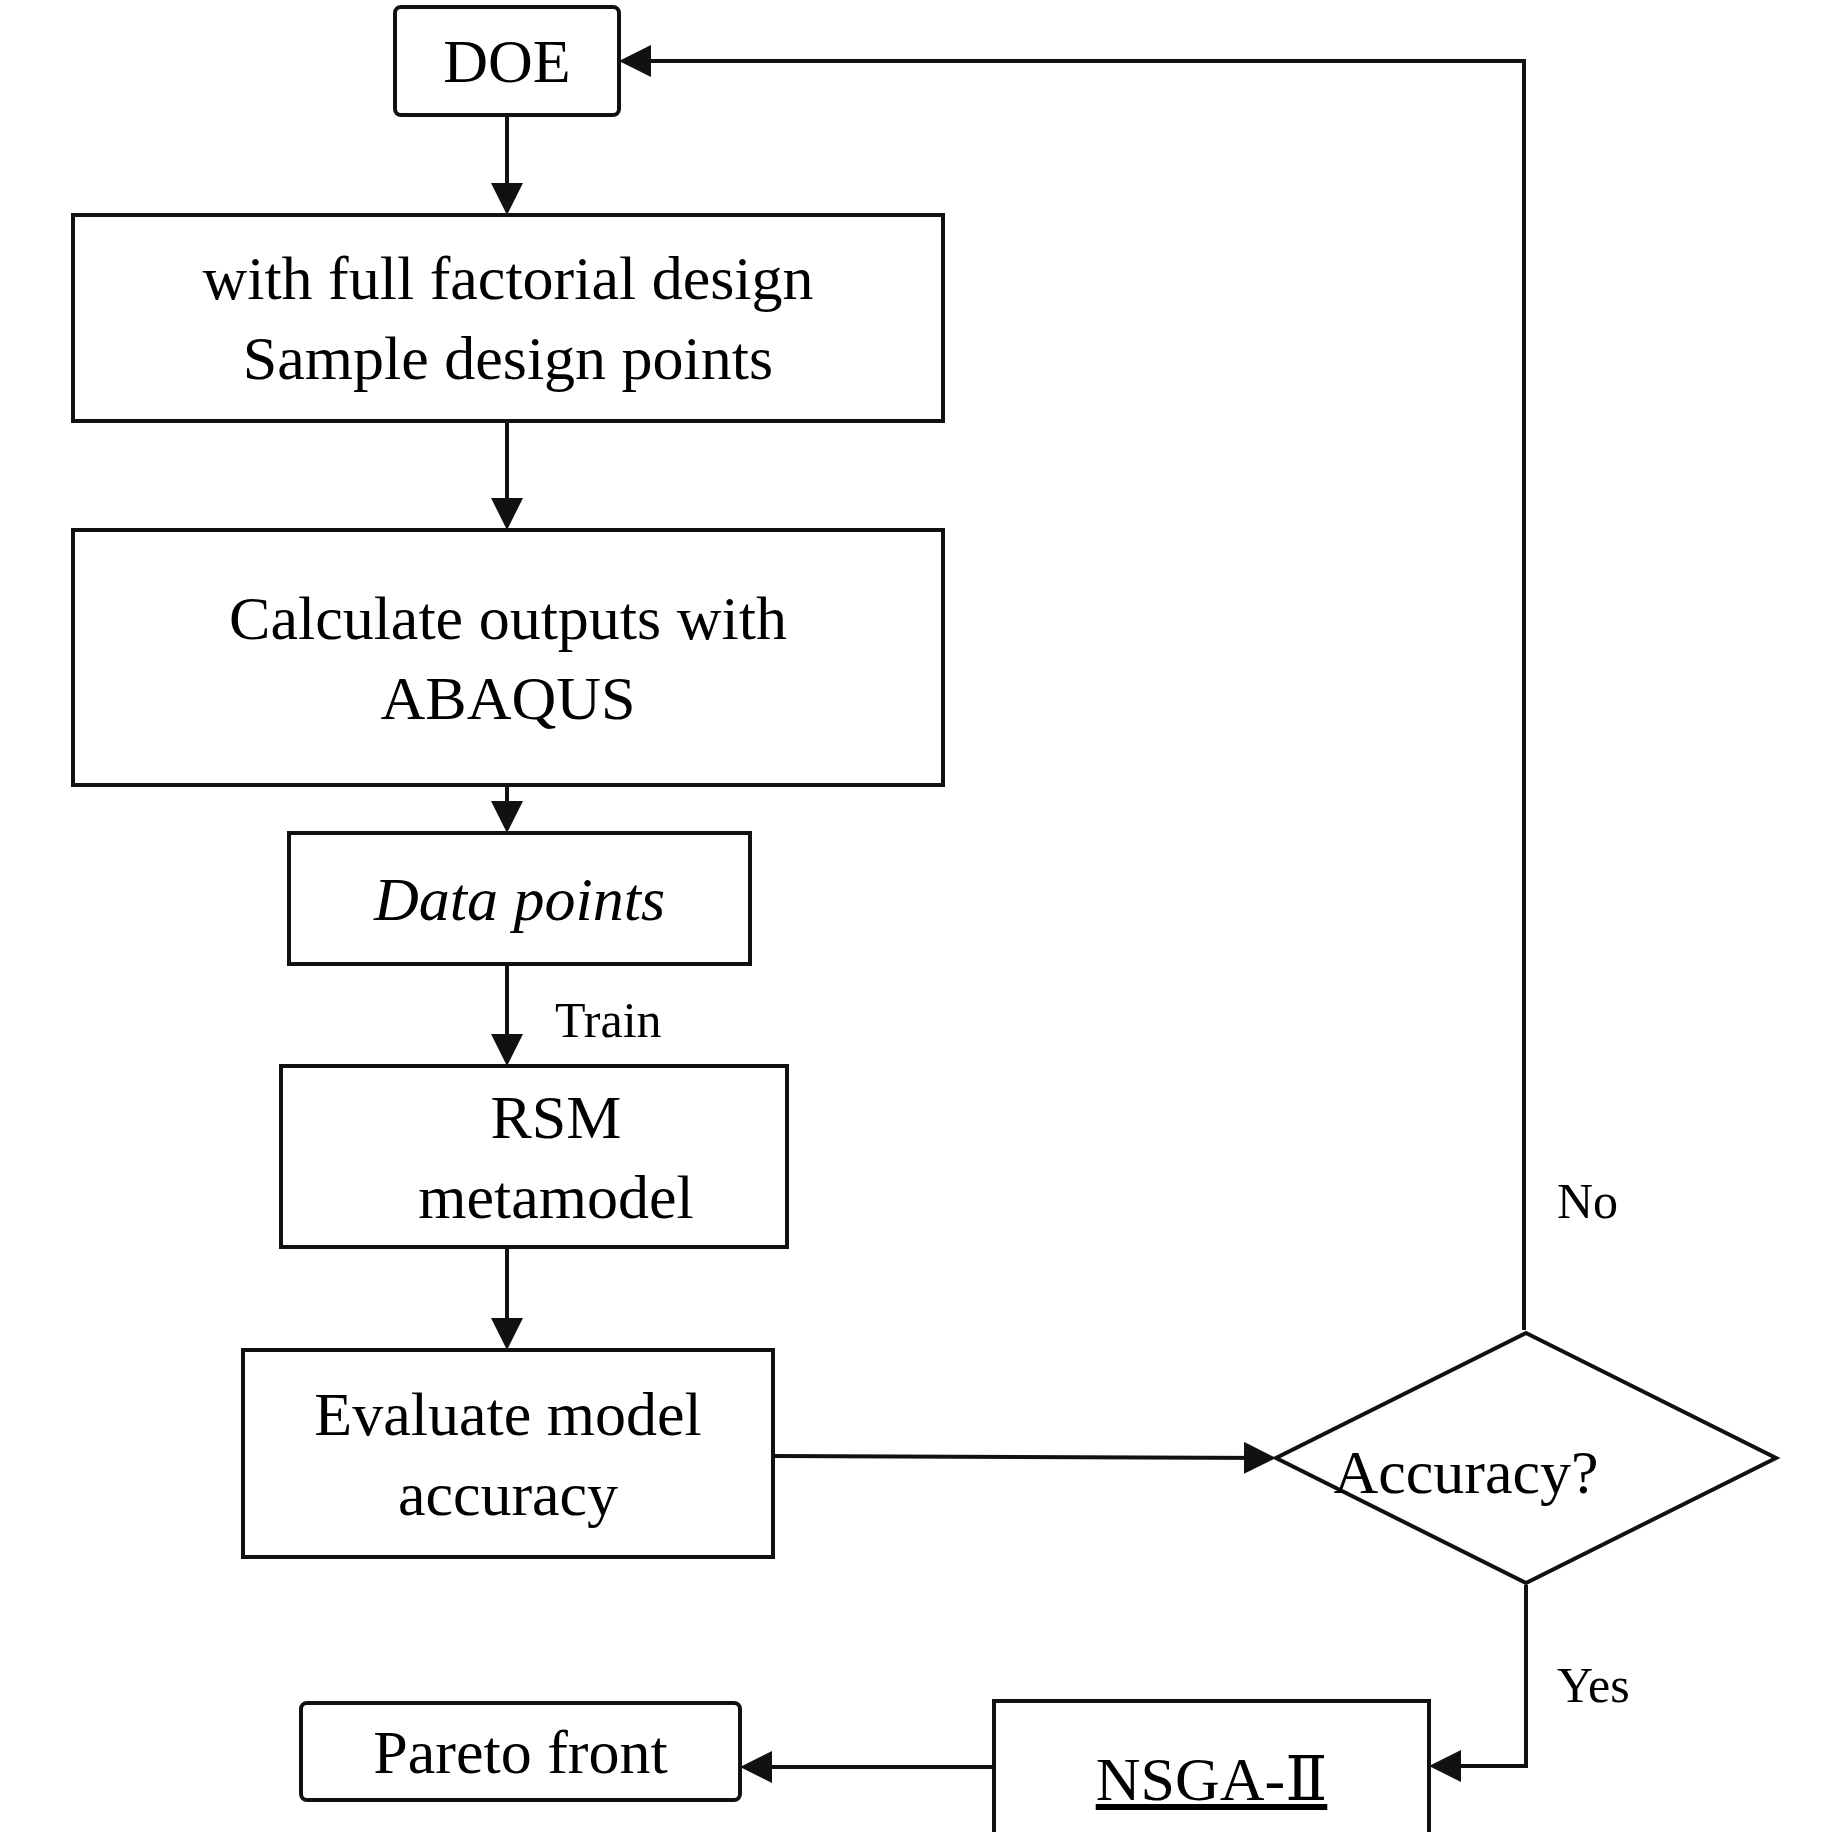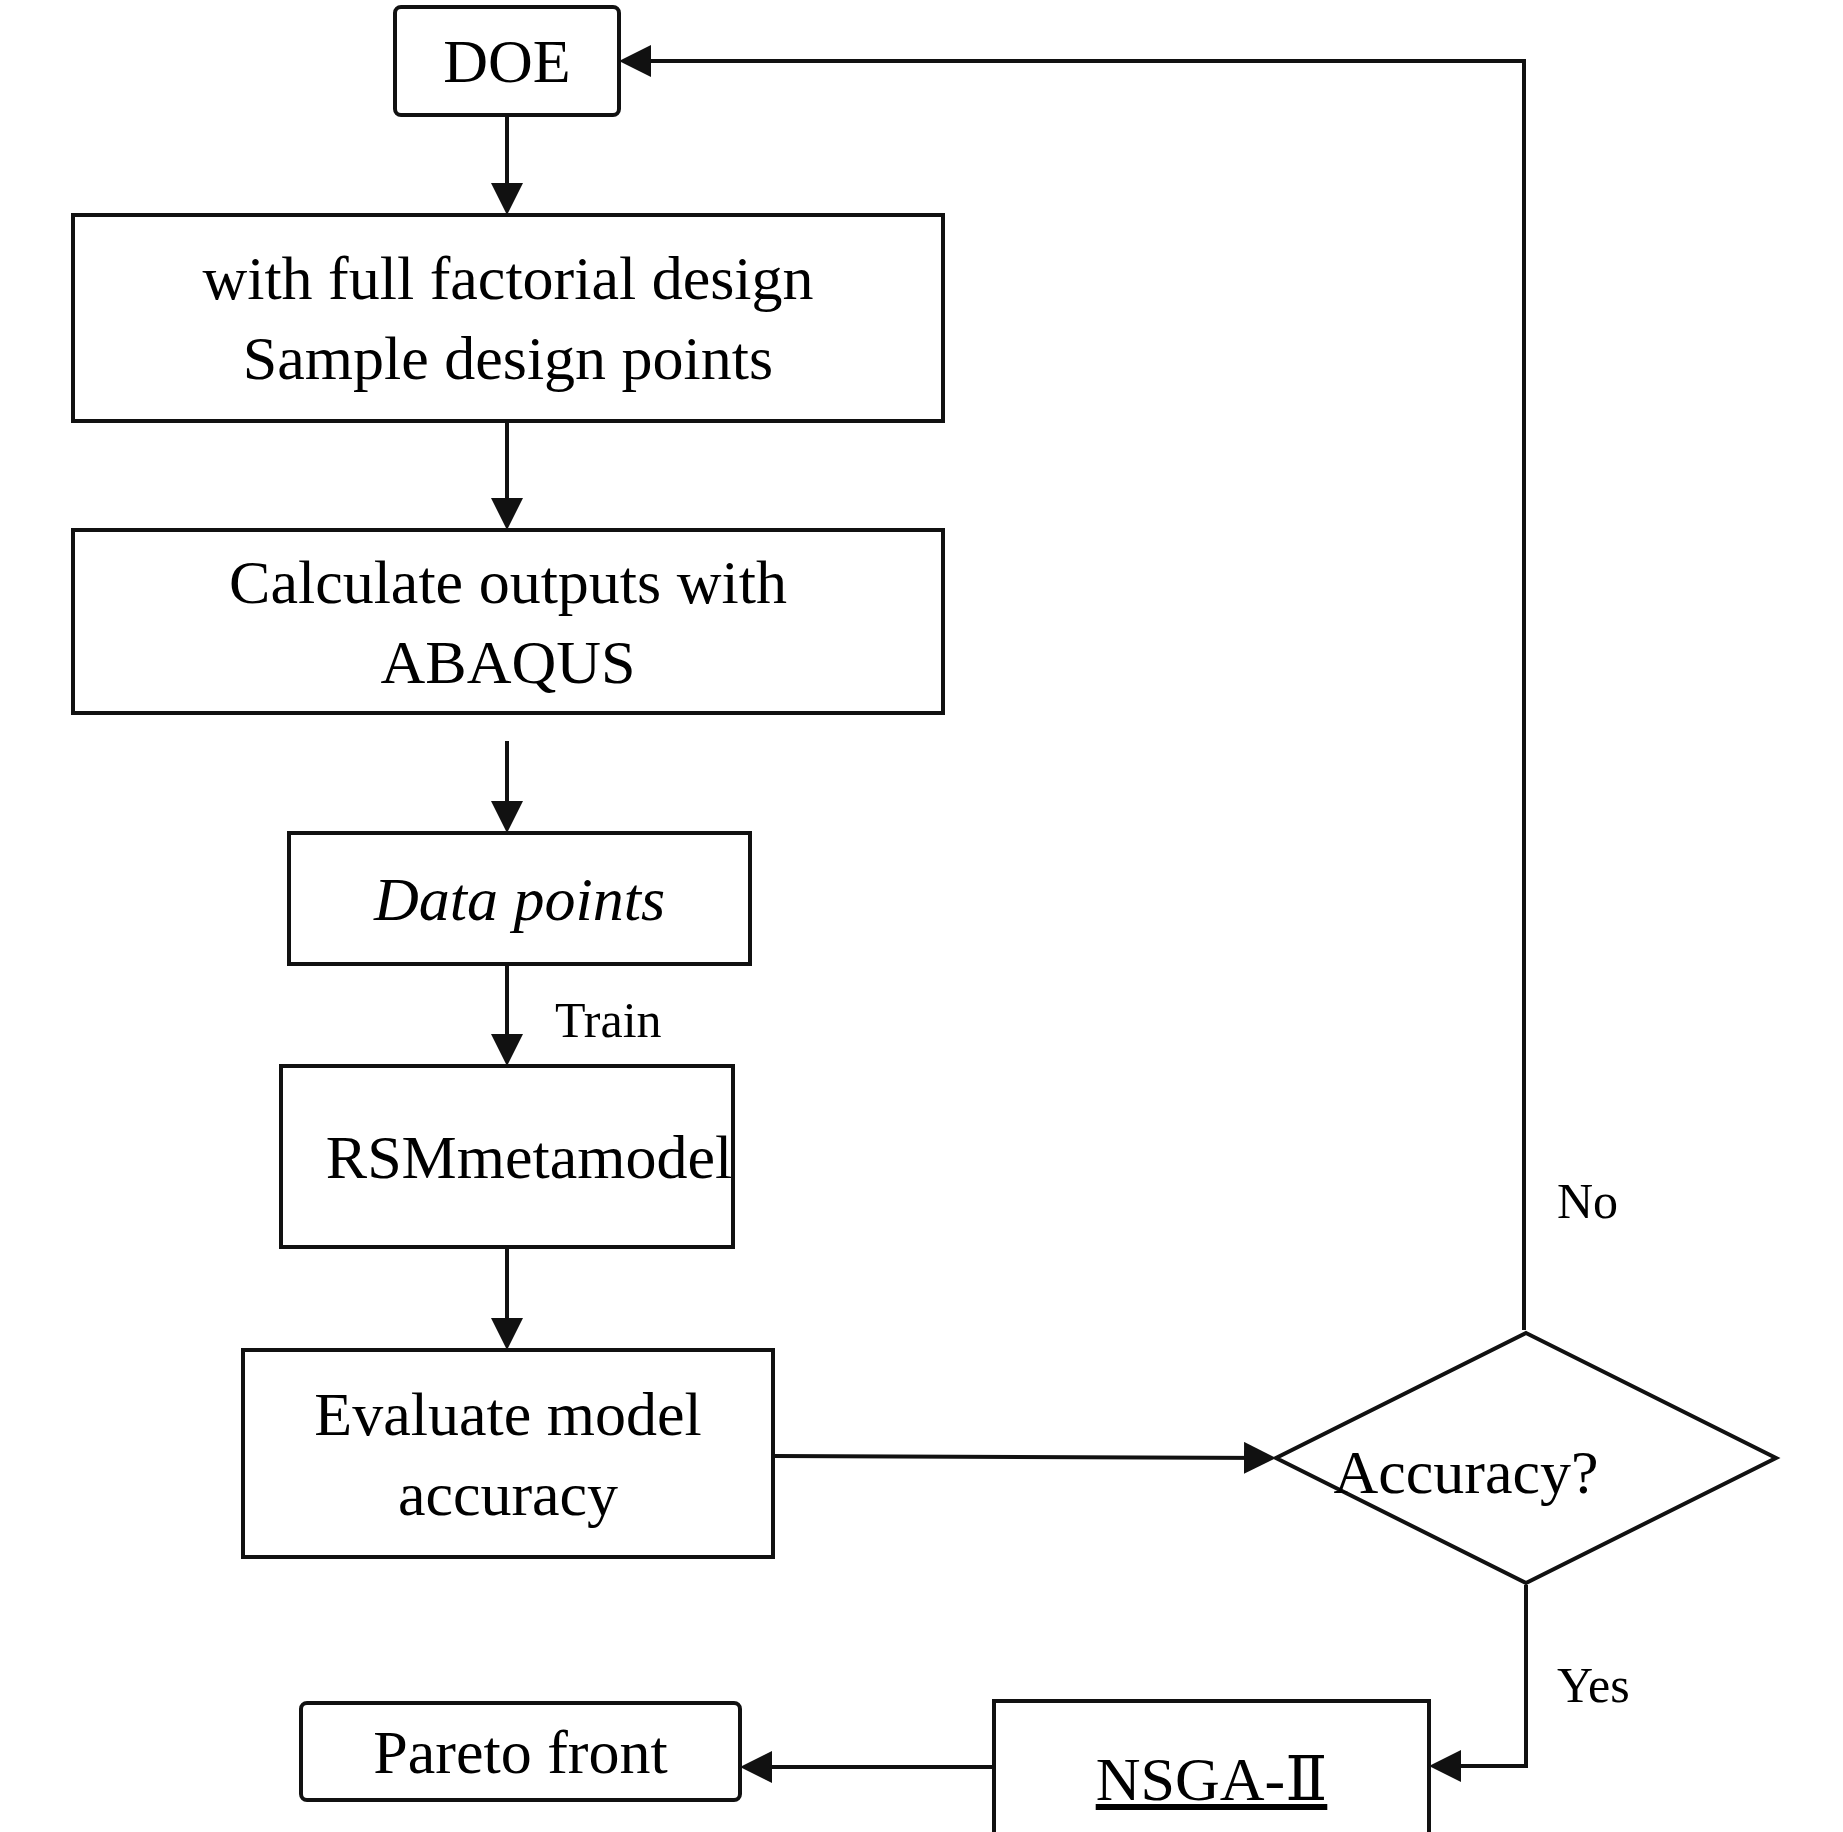--- a/index.html
+++ b/index.html
@@ -83,32 +83,32 @@
 
 <div class="node rounded" style="left:393px; top:5px; width:228px; height:112px;">
   <span class="line">DOE</span>
 </div>
 
 <div class="node" style="left:71px; top:213px; width:874px; height:210px; flex-direction:column;">
   <span class="line">with full factorial design</span>
   <span class="line">Sample design points</span>
 </div>
 
-<div class="node" style="left:71px; top:528px; width:874px; height:187px; flex-direction:column;">
+<div class="node" style="left:71px; top:528px; width:874px; height:259px; flex-direction:column;">
   <span class="line">Calculate outputs with</span>
   <span class="line">ABAQUS</span>
 </div>
 
 <div class="node" style="left:287px; top:831px; width:465px; height:135px;font-style:italic;">
   <span class="line">Data points</span>
 </div>
 
 <span class="label" style="left:555px; top:985px;">Train</span>
 
-<div class="node" style="left:279px; top:1064px; width:456px; height:185px; flex-direction:row;padding-left:44px;">
+<div class="node" style="left:279px; top:1064px; width:510px; height:185px; flex-direction:column;padding-left:44px;">
   <span class="line">RSM</span>
   <span class="line">metamodel</span>
 </div>
 
 <div class="node" style="left:241px; top:1348px; width:534px; height:211px; flex-direction:column;">
   <span class="line">Evaluate model</span>
   <span class="line">accuracy</span>
 </div>
 
 <span class="diamond-text" style="left:1316px; top:1423px; width:300px;margin-top:14px;">Accuracy?</span>

